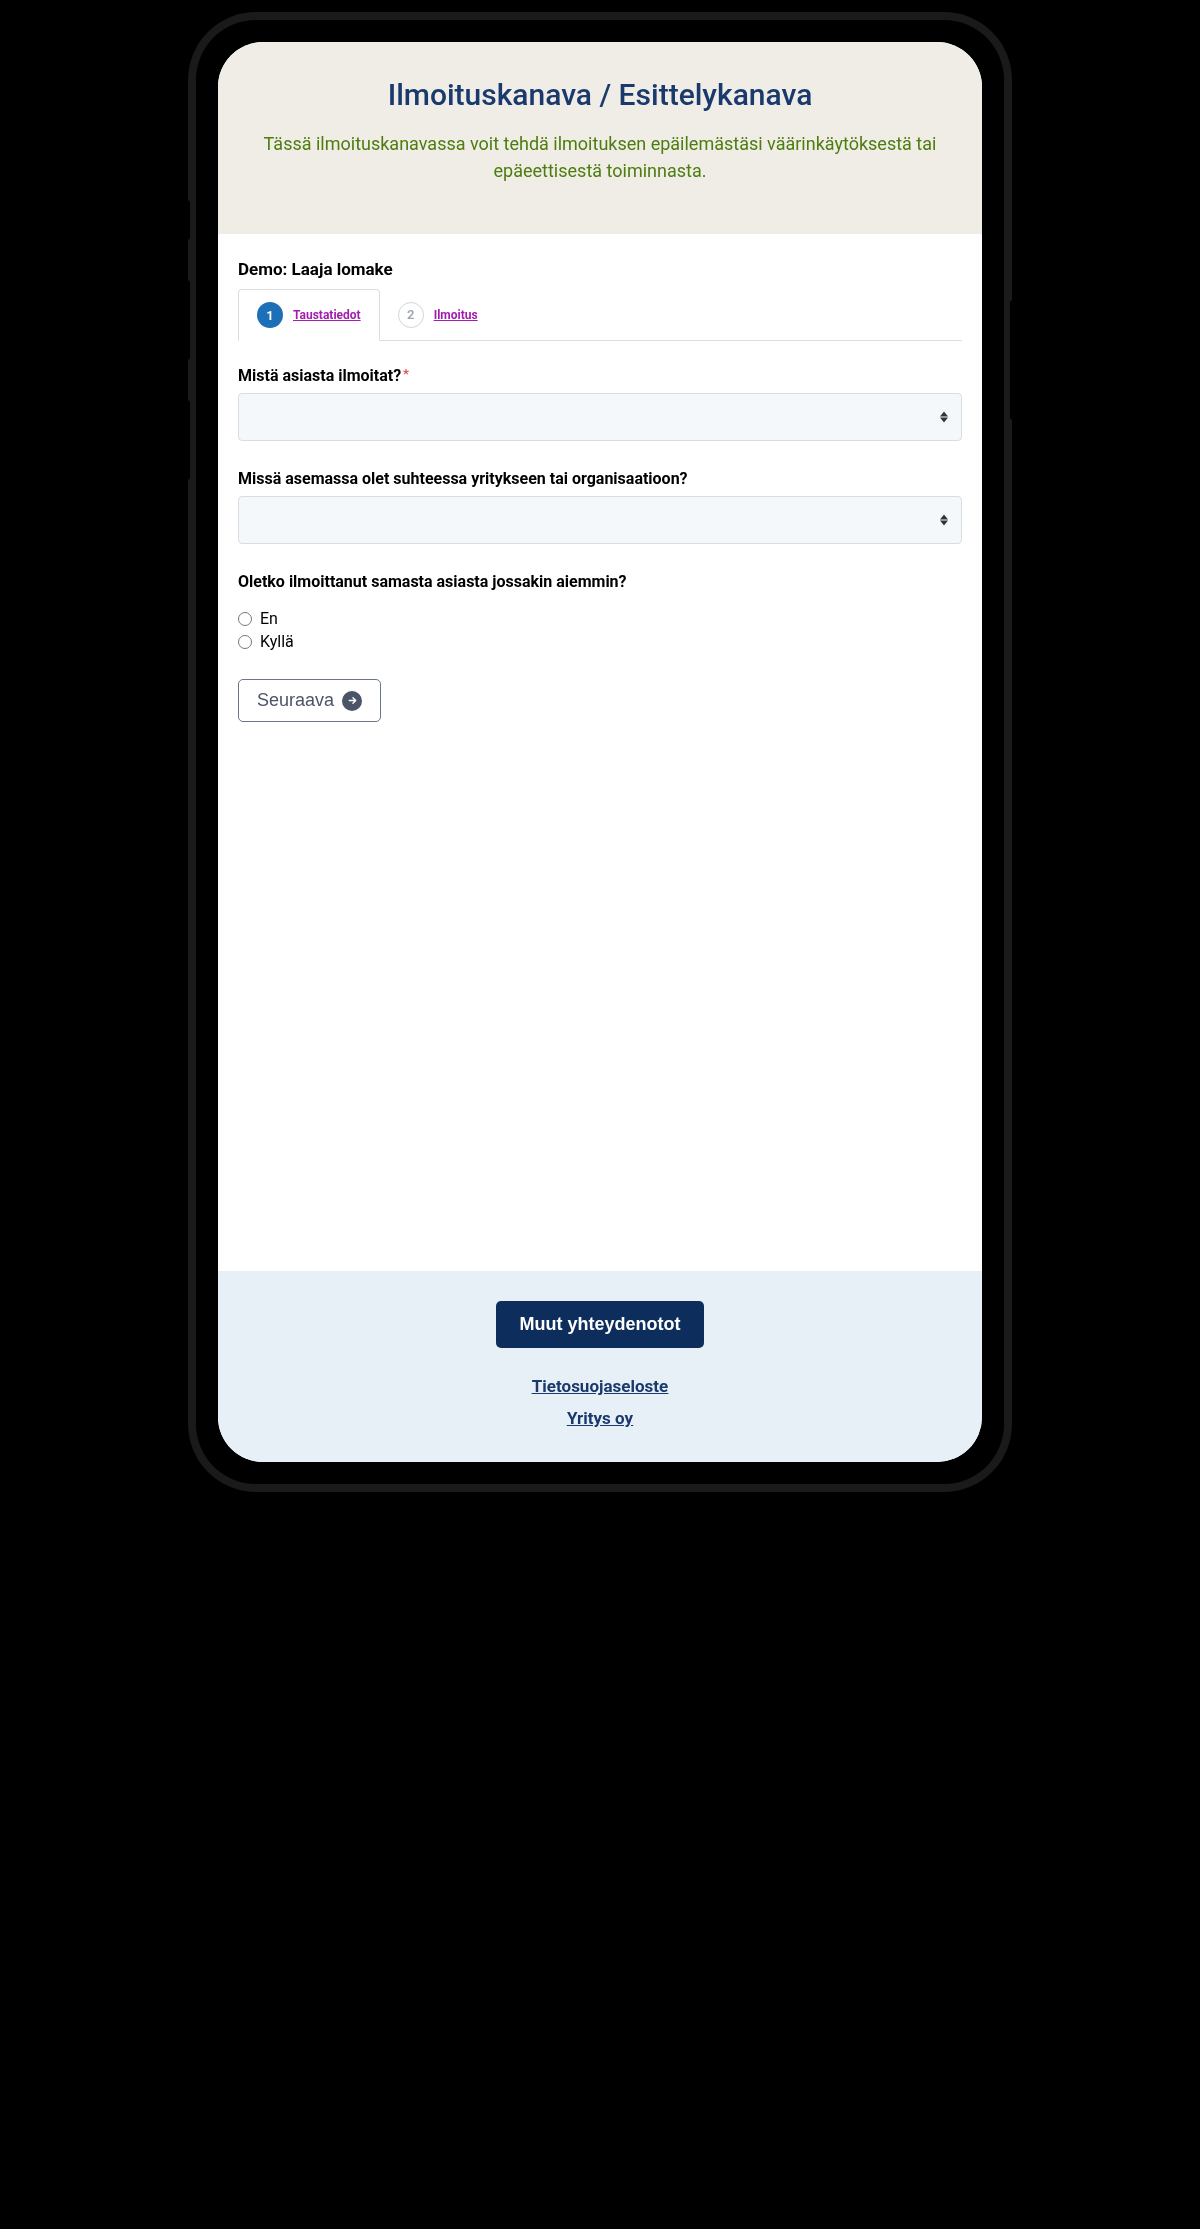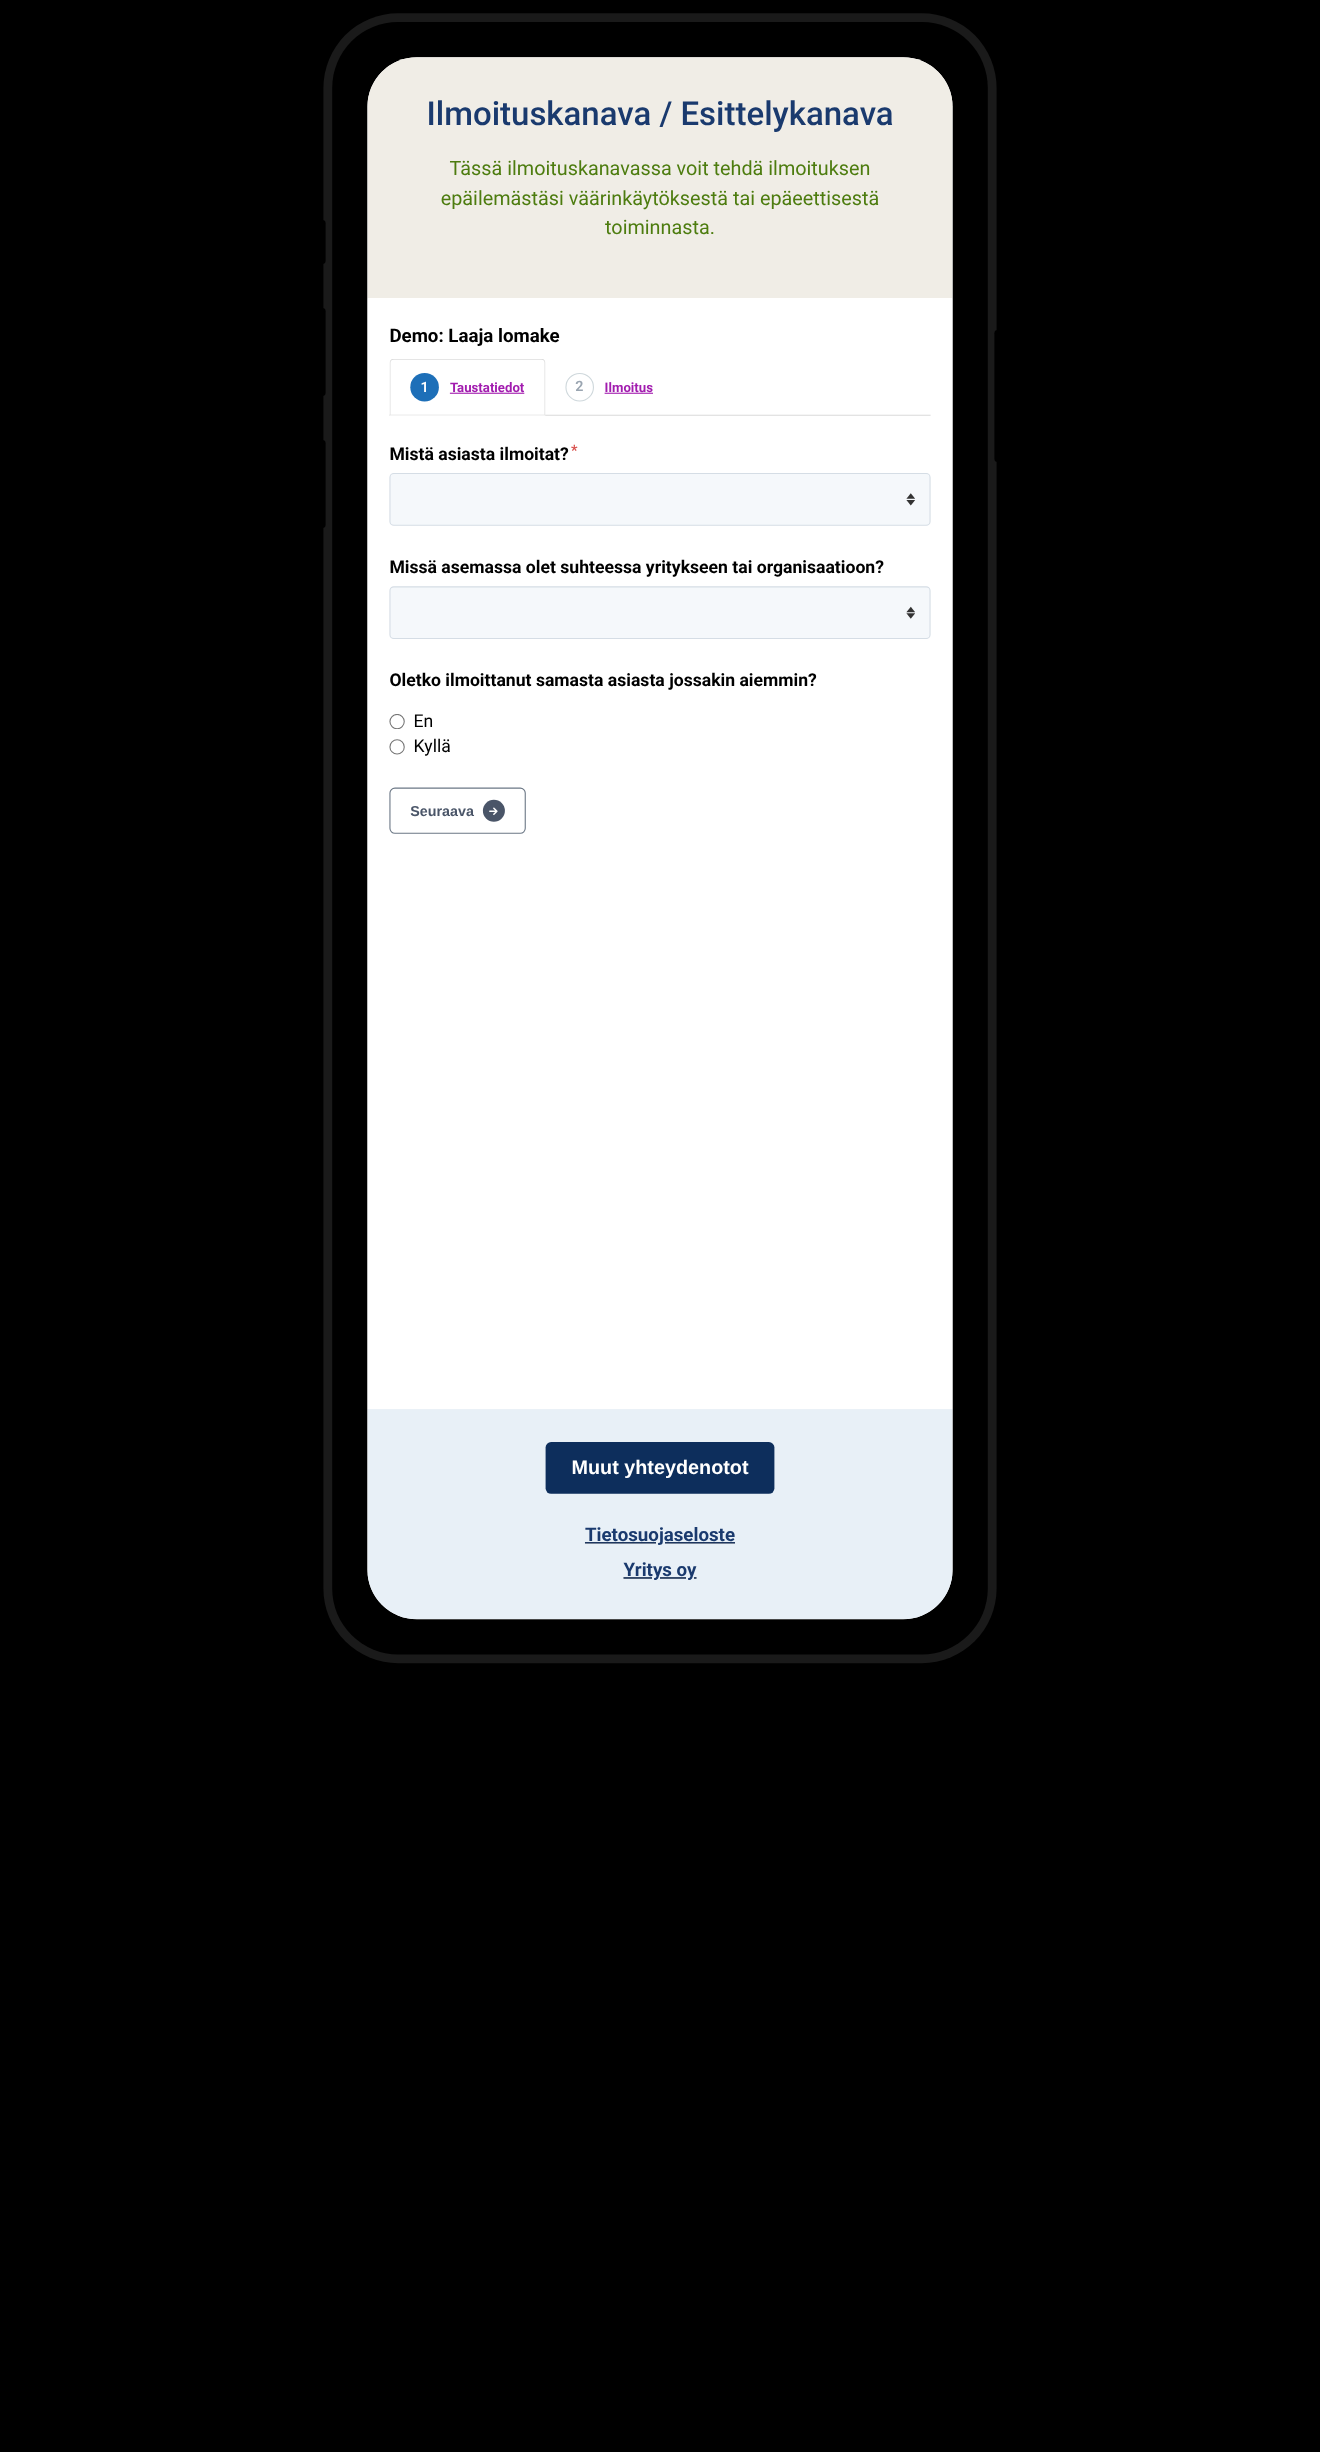--- a/index.html
+++ b/index.html
@@ -10,24 +10,24 @@
     body {
       background: #000;
       display: flex;
       justify-content: center;
       align-items: flex-start;
       min-height: 2229px;
       padding: 20px;
       font-family: -apple-system, BlinkMacSystemFont, "Segoe UI", Roboto, Helvetica, Arial, sans-serif;
     }
     .phone-frame {
-      width: 596px;
+      width: 808px;
       background: #000;
       border-radius: 60px;
-      padding: 32px;
+      padding: 22px;
       position: relative;
       box-shadow: 0 0 0 8px #1a1a1a;
     }
     .phone-buttons-left {
       position: absolute;
       left: -12px;
       top: 180px;
     }
     .side-btn {
       width: 6px;
@@ -190,22 +190,22 @@
     }
     .next-button {
       display: inline-flex;
       align-items: center;
       gap: 8px;
       background: #fff;
       border: 1.5px solid #6b7785;
       border-radius: 5px;
       padding: 10px 18px;
       color: #4a5568;
-      font-size: 13px;
-      font-weight: 700;
+      font-size: 18px;
+      font-weight: 400;
       cursor: pointer;
     }
     .arrow-icon {
       display: inline-flex;
       width: 20px;
       height: 20px;
       border-radius: 50%;
       background: #4a5568;
       align-items: center;
       justify-content: center;

